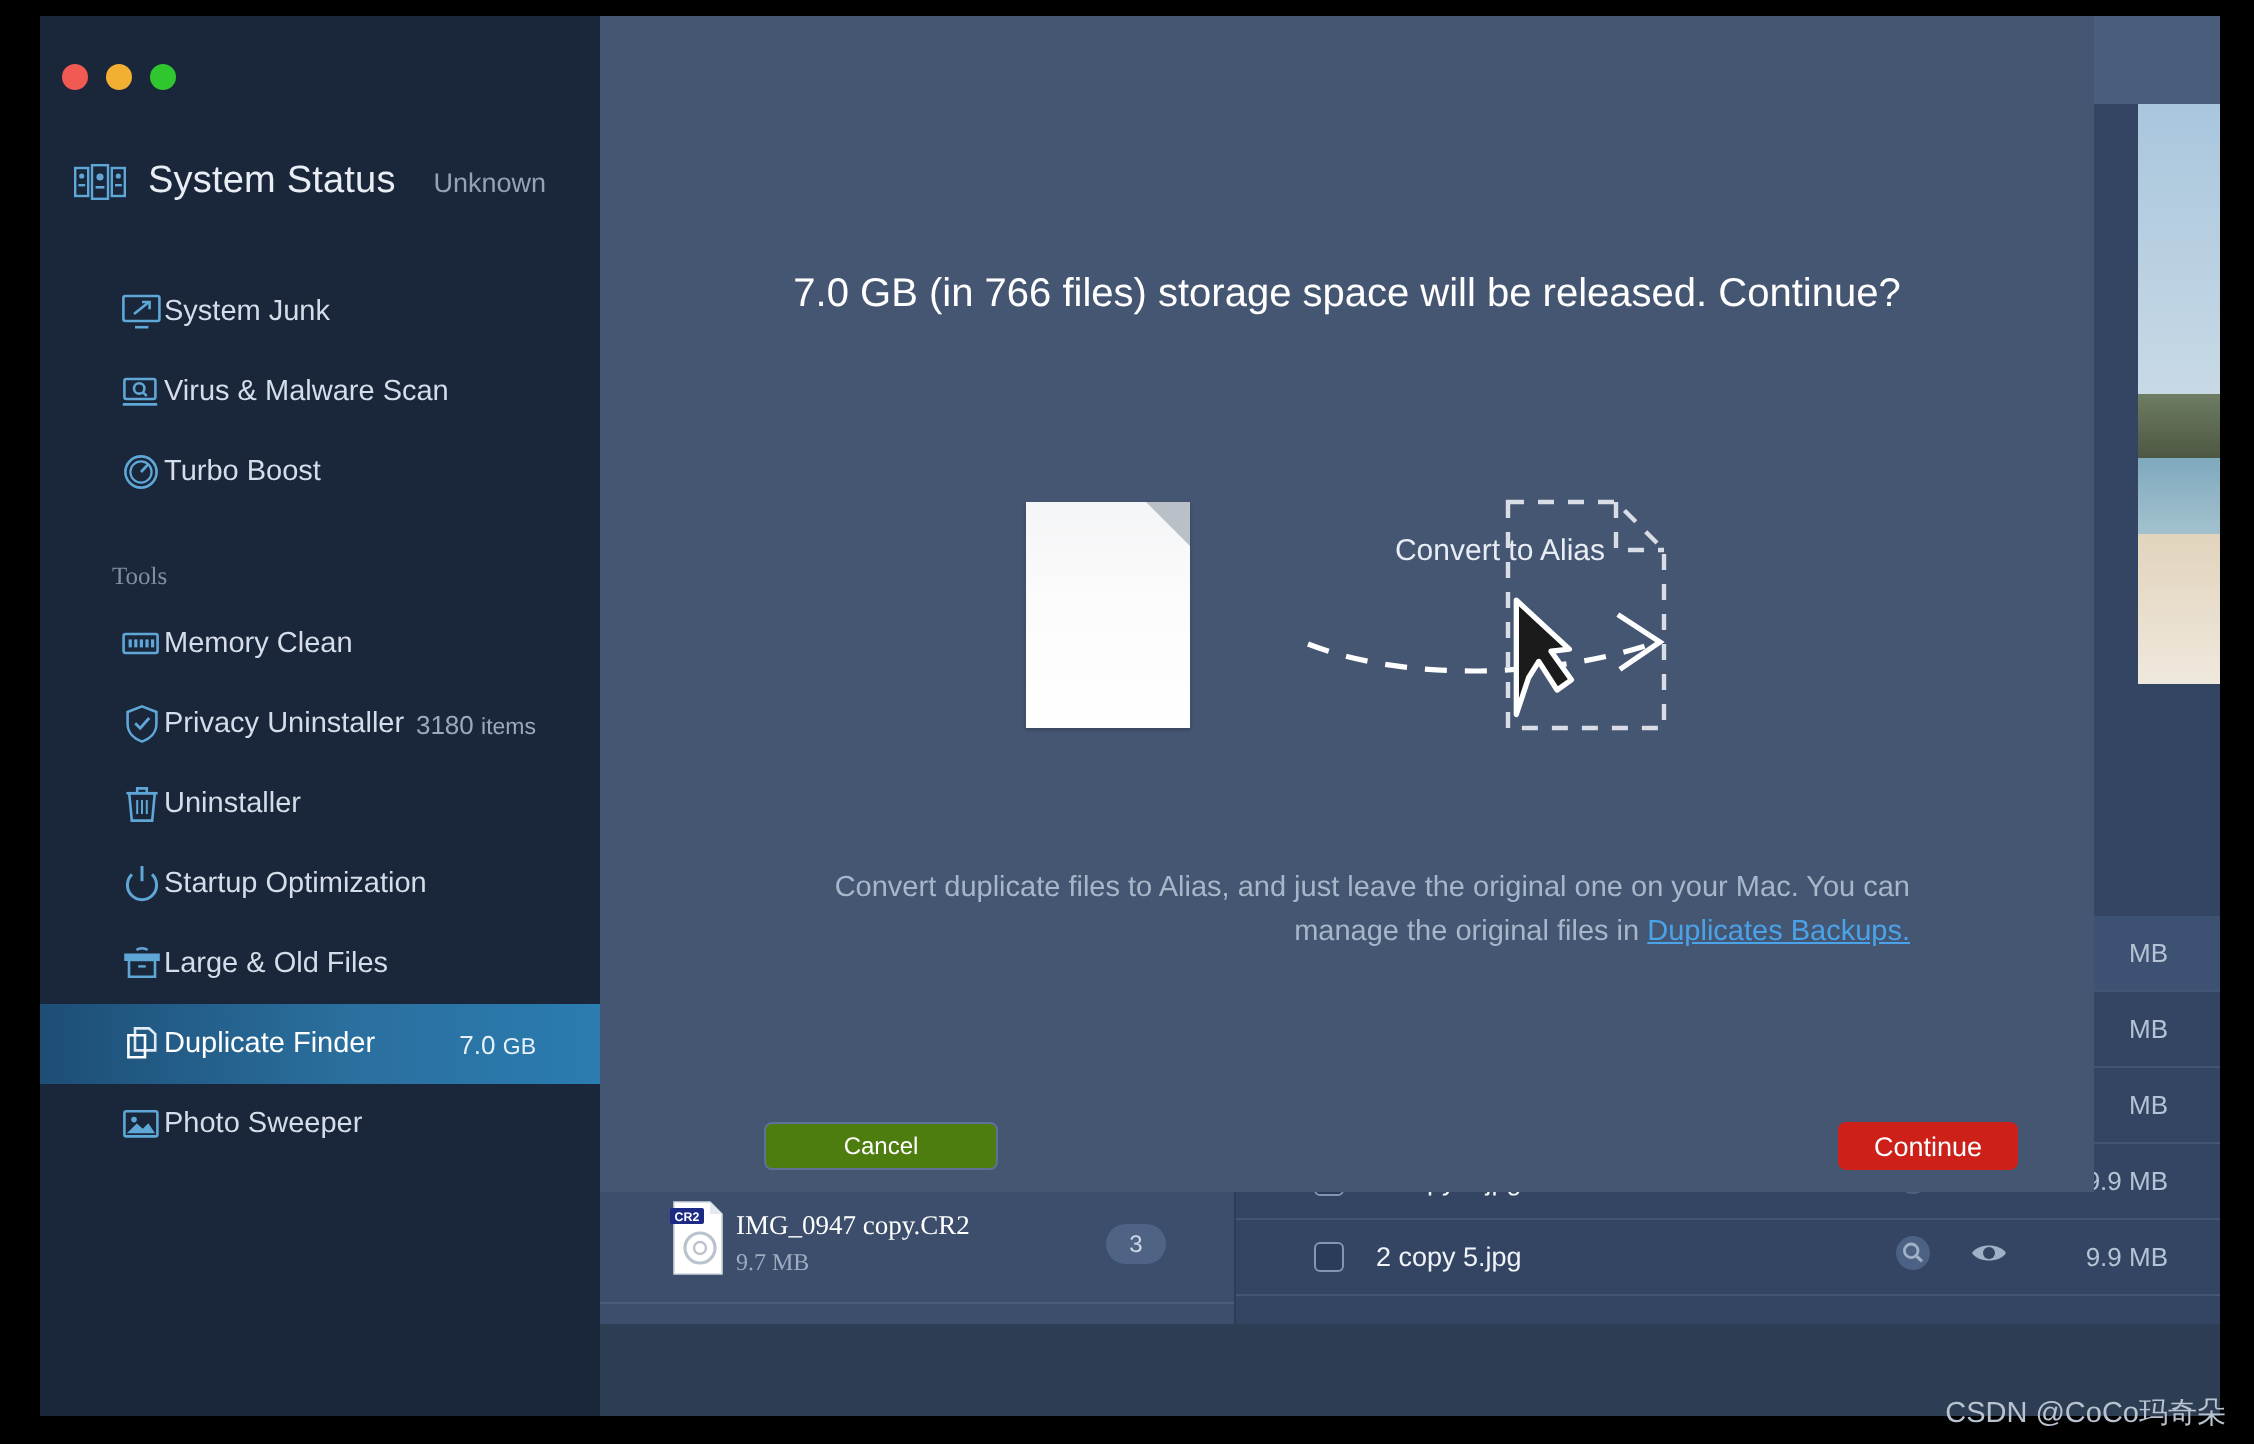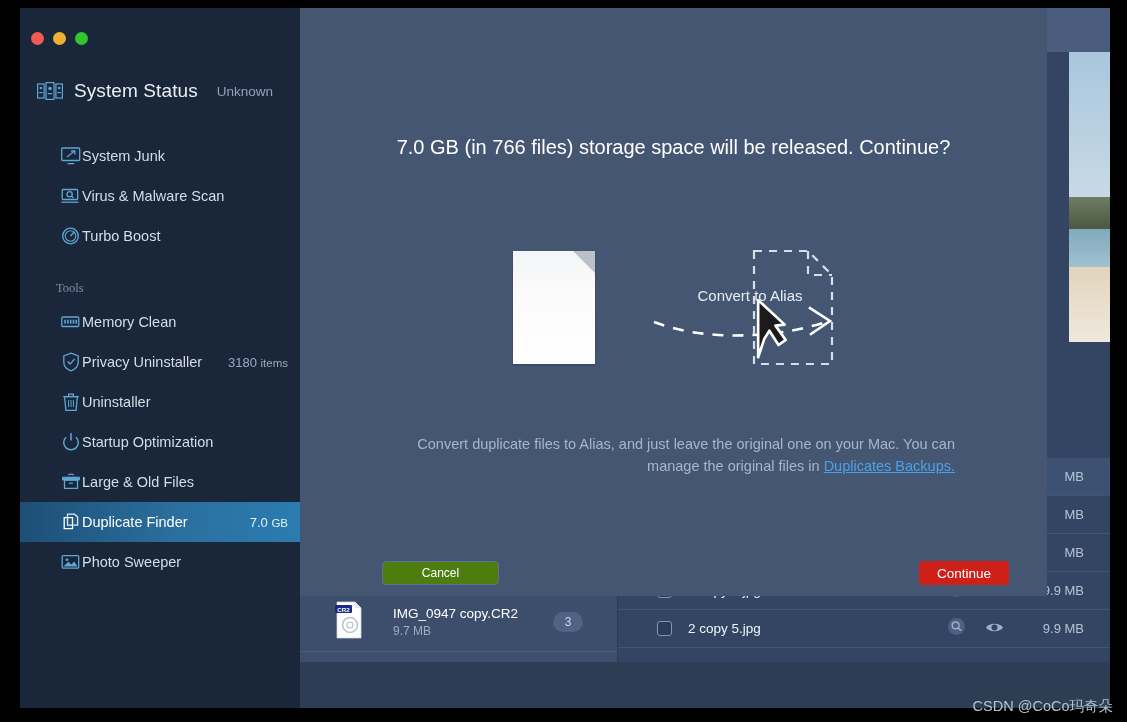--- a/index.html
+++ b/index.html
@@ -74,21 +74,21 @@
     margin-left: 40px;
     display: flex; align-items: center; justify-content: center;
     flex: 0 0 auto;
   }
   .nav-item .lbl {
     color: #d4dde9;
     font-size: 14.5px;
     white-space: nowrap;
   }
   .nav-item .meta {
-    position: absolute; right: 12px;
+    position: absolute; right: 32px;
     color: #9aa9bf; font-size: 13px;
   }
   .nav-item .meta .unit { font-size: 11.5px; }
   .nav-item.active {
     background: linear-gradient(to right, #1d4e76 0%, #2a6f9e 55%, #2b7cb0 100%);
   }
   .nav-item.active .lbl { color: #ffffff; }
   .nav-item.active .meta { color: #e6f1fa; }
 
   .nav-section {
@@ -133,21 +133,21 @@
     background: #3d4e6c;
   }
   .file-row {
     position: relative;
     height: 60px;
     border-bottom: 1px solid #4a5c7b;
     display: flex; align-items: center;
   }
   .file-row.alt { background: #3a4b68; }
   .file-row .fi { margin-left: 34px; }
-  .file-row .ftext { margin-left: 29px; }
+  .file-row .ftext { margin-left: 4px; font-family: Liberation Serif, serif; }
   .file-row .fname { color: #ffffff; font-size: 13.5px; }
   .file-row .fsize { color: #9fadc2; font-size: 12px; margin-top: 3px; }
   .count-pill {
     position: absolute; right: 34px;
     min-width: 30px; height: 20px;
     border-radius: 10px;
     background: #4f6485;
     color: #cdd8e8; font-size: 12px;
     display: flex; align-items: center; justify-content: center;
     padding: 0 7px;
@@ -244,21 +244,21 @@
     box-shadow: 0 1px 2px rgba(0,0,0,.22);
   }
   .doc-page::after {
     content: "";
     position: absolute; right: 0; top: 0;
     width: 0; height: 0;
     border-left: 22px solid transparent;
     border-top: 22px solid #b9c0c8;
   }
   .convert-label {
-    position: absolute; left: 350px; top: 49px;
+    position: absolute; left: 350px; top: 29px;
     width: 200px; text-align: center;
     color: #e8edf4; font-size: 15px;
   }
   .alias-box {
     position: absolute; left: 452px; top: 11px;
     width: 82px; height: 117px;
   }
   .dlg-desc {
     position: absolute; left: 0; top: 425px;
     width: 747px; text-align: right;

